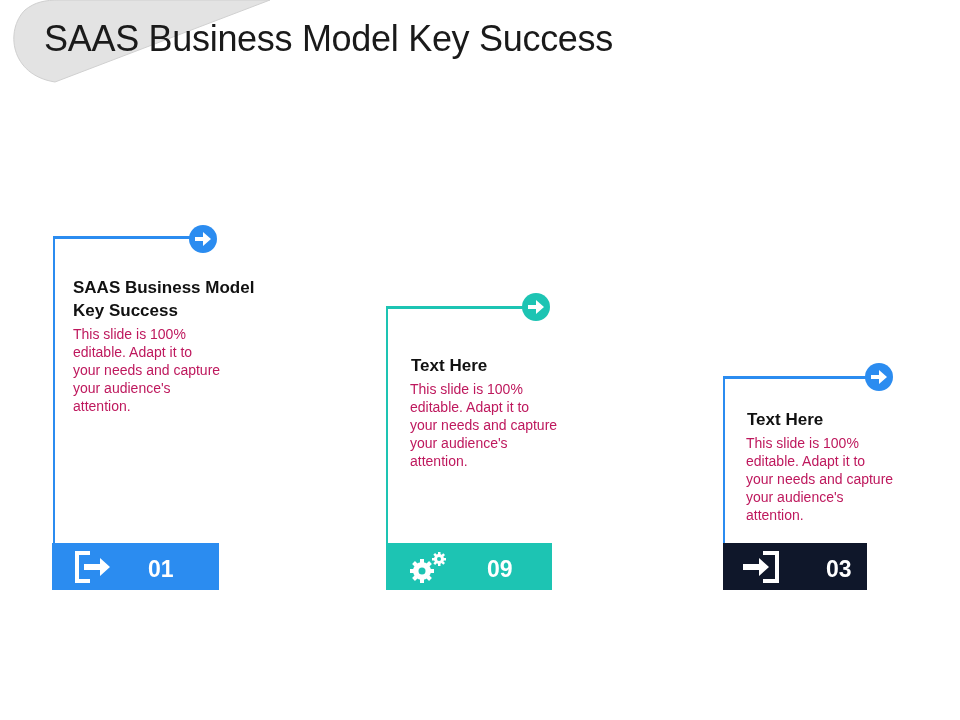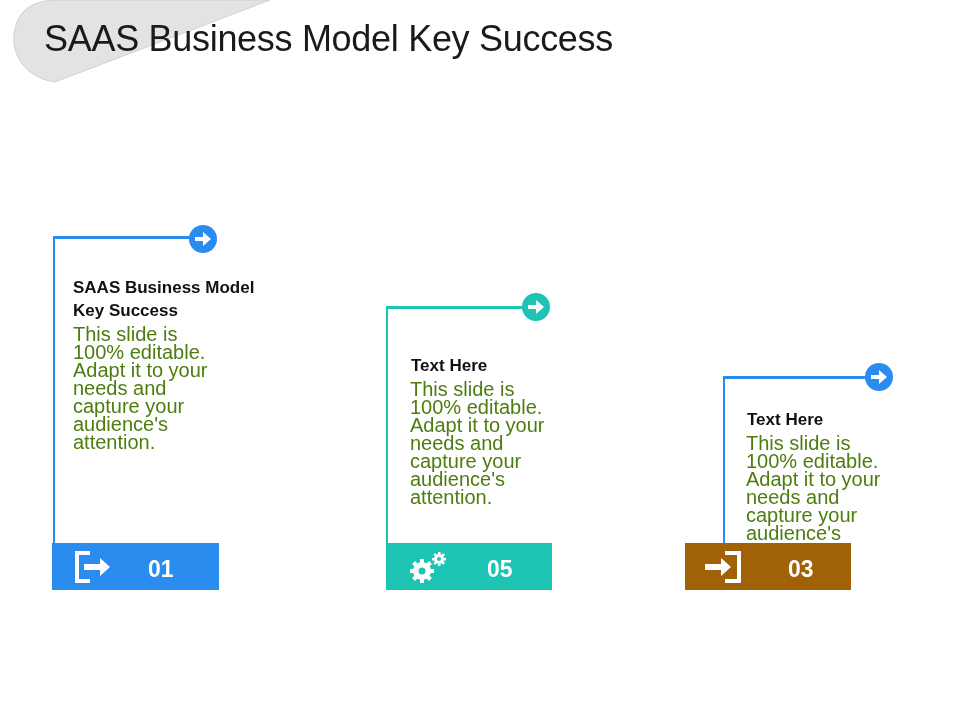--- a/index.html
+++ b/index.html
@@ -4,21 +4,21 @@
 <style>
   html, body { margin:0; padding:0; }
   body { width:960px; height:720px; position:relative; background:#ffffff; overflow:hidden; font-family:"Liberation Sans", sans-serif; }
   .corner { position:absolute; left:0; top:0; width:300px; height:90px; }
   .title { position:absolute; left:44px; top:18px; font-size:36px; color:#1a1a1a; white-space:nowrap; letter-spacing:-0.3px; }
   .vline { position:absolute; width:2px; }
   .hline { position:absolute; height:3px; }
   .arrow { position:absolute; width:30px; height:30px; border-radius:50%; }
   .arrow svg { width:30px; height:30px; display:block; }
   .heading { position:absolute; font-size:17px; font-weight:bold; color:#111; line-height:23px; }
-  .body { position:absolute; font-size:20px; color:#4d7c0f; line-height:18px; width:150px; }
+  .body { position:absolute; font-size:14px; color:#be185d; line-height:18px; width:150px; }
   .bar { position:absolute; height:47px; display:flex; align-items:center; }
   .bar .icon { position:absolute; left:22px; top:8px; width:40px; height:32px; }
   .bar .num { position:absolute; left:96px; width:24px; top:13px; font-size:23px; font-weight:bold; color:#fff; }
 </style>
 </head>
 <body>
 
 <svg class="corner" viewBox="0 0 300 90">
   <path d="M55,82 C10,75 5,30 25,10 C35,2 45,0 60,0 L270,0 Z" fill="#e3e3e3" stroke="#d0d0d0" stroke-width="1"></path>
 </svg>
@@ -66,35 +66,35 @@
         <rect x="12" y="8" width="4" height="24" transform="rotate(-45 14 20)"></rect>
         <circle cx="31" cy="8" r="5"></circle>
         <rect x="30" y="1" width="2.5" height="14"></rect>
         <rect x="24" y="7" width="14" height="2.5"></rect>
         <rect x="30" y="1" width="2.5" height="14" transform="rotate(45 31 8)"></rect>
         <rect x="30" y="1" width="2.5" height="14" transform="rotate(-45 31 8)"></rect>
       </g>
       <circle cx="14" cy="20" r="3.5" fill="#1dc4b3"></circle>
       <circle cx="31" cy="8" r="2" fill="#1dc4b3"></circle>
     </svg>
-    <div class="num" style="left:101px;">05</div>
+    <div class="num" style="left:101px;">09</div>
   </div>
 </div>
 
 <div>
   <div class="vline" style="left:723px; top:376px; height:170px; background:#2b8cf0;"></div>
   <div class="hline" style="left:723px; top:376px; width:145px; background:#2b8cf0;"></div>
   <div class="arrow" style="left:864px; top:362px;">
     <svg viewBox="0 0 30 30">
         <circle cx="15" cy="15" r="14" fill="#2b8cf0"></circle>
         <path d="M7,13 H15 V8 L23,15 L15,22 V17 H7 Z" fill="#fff"></path>
       </svg>
   </div>
   <div class="heading" style="left:747px; top:408px; width:150px;">Text Here</div>
   <div class="body" style="left:746px; top:434px;">This slide is 100% editable. Adapt it to your needs and capture your audience's attention.</div>
-  <div class="bar" style="left:685px; top:543px; width:166px; background:#a16207;">
+  <div class="bar" style="left:723px; top:543px; width:144px; background:#0f172a;">
     <svg class="icon" viewBox="0 0 40 32" style="left:18px;">
       <path d="M22,2 H36 V30 H22" fill="none" stroke="#fff" stroke-width="4"></path>
       <path d="M2,13 H18 V7 L28,16 L18,25 V19 H2 Z" fill="#fff"></path>
     </svg>
     <div class="num" style="left:103px;">03</div>
   </div>
 </div>
 
 </body></html>

